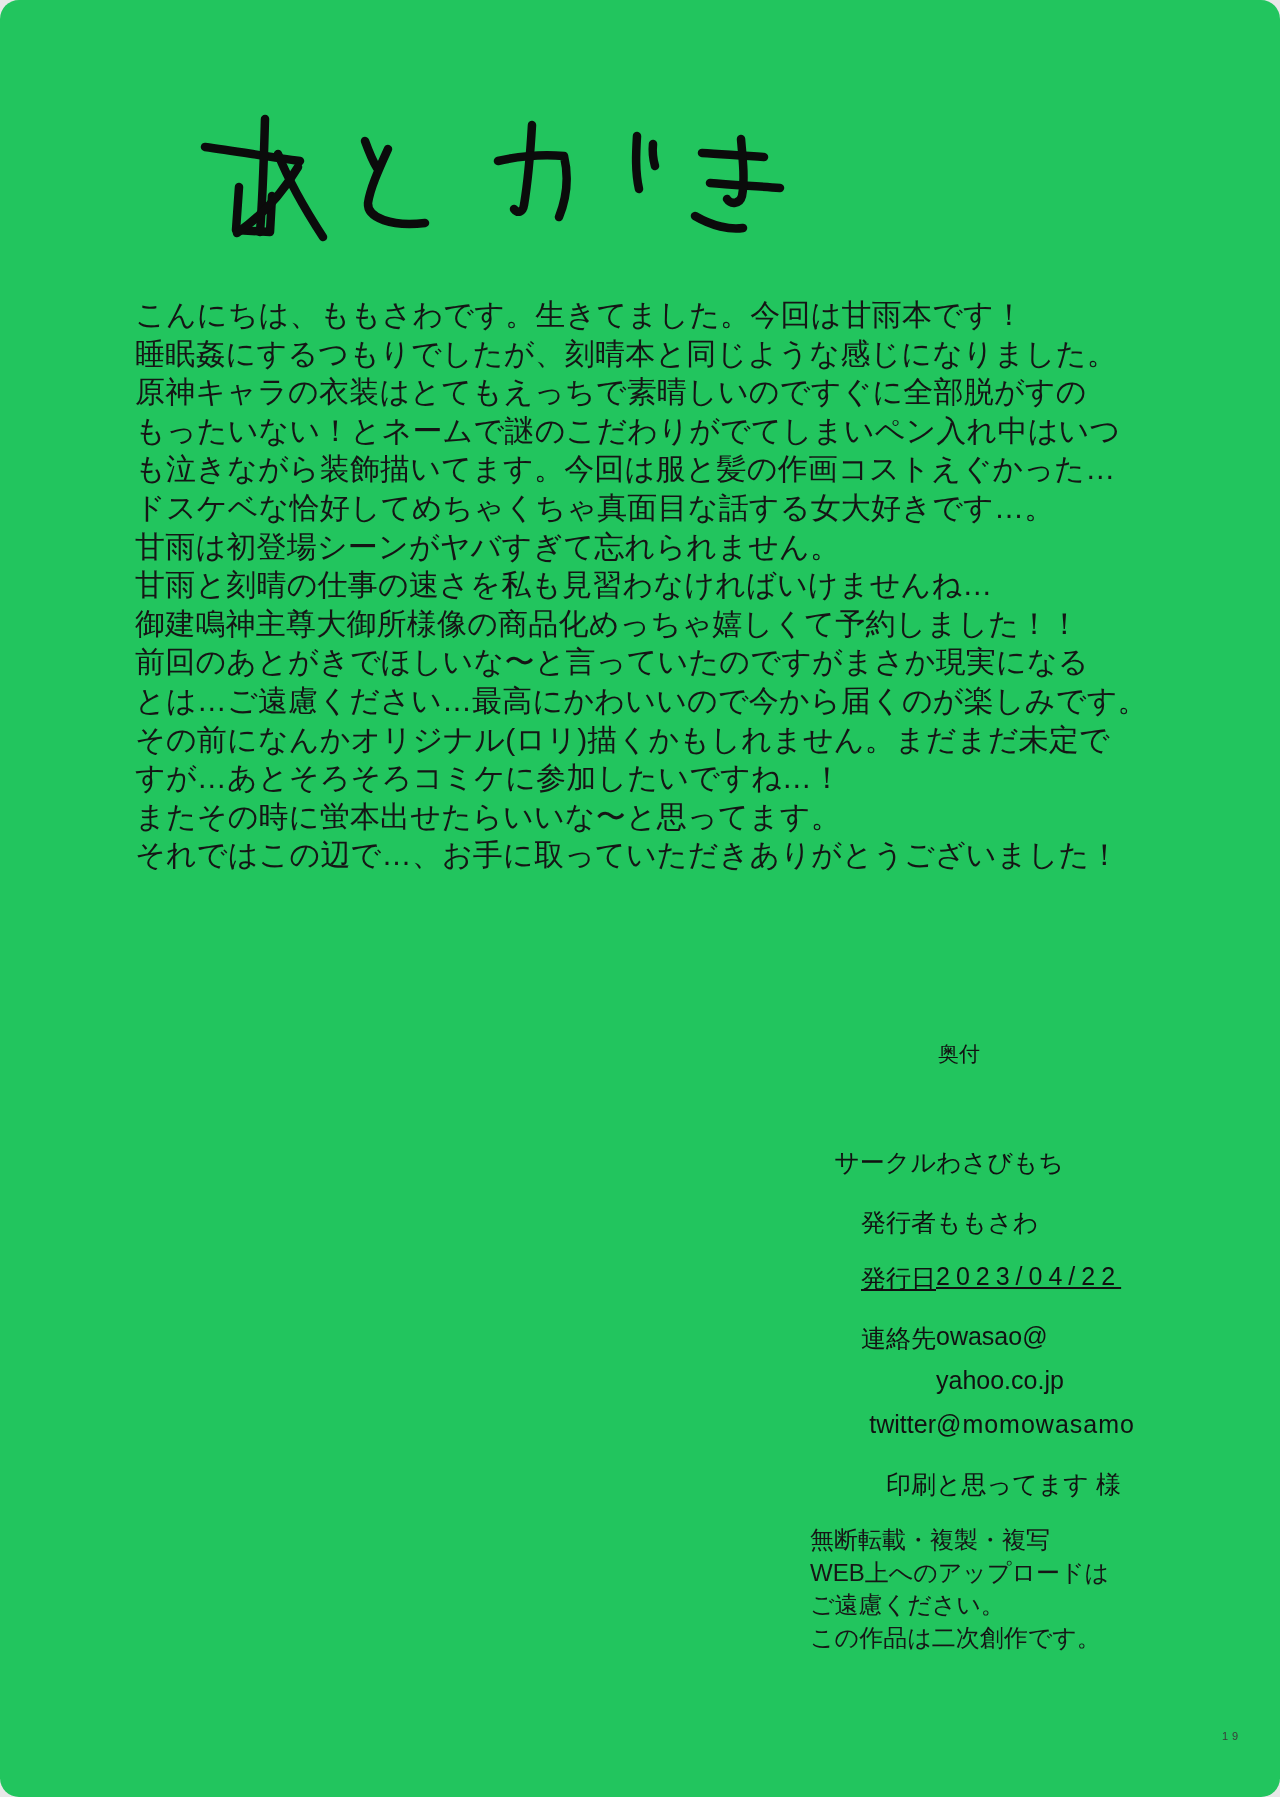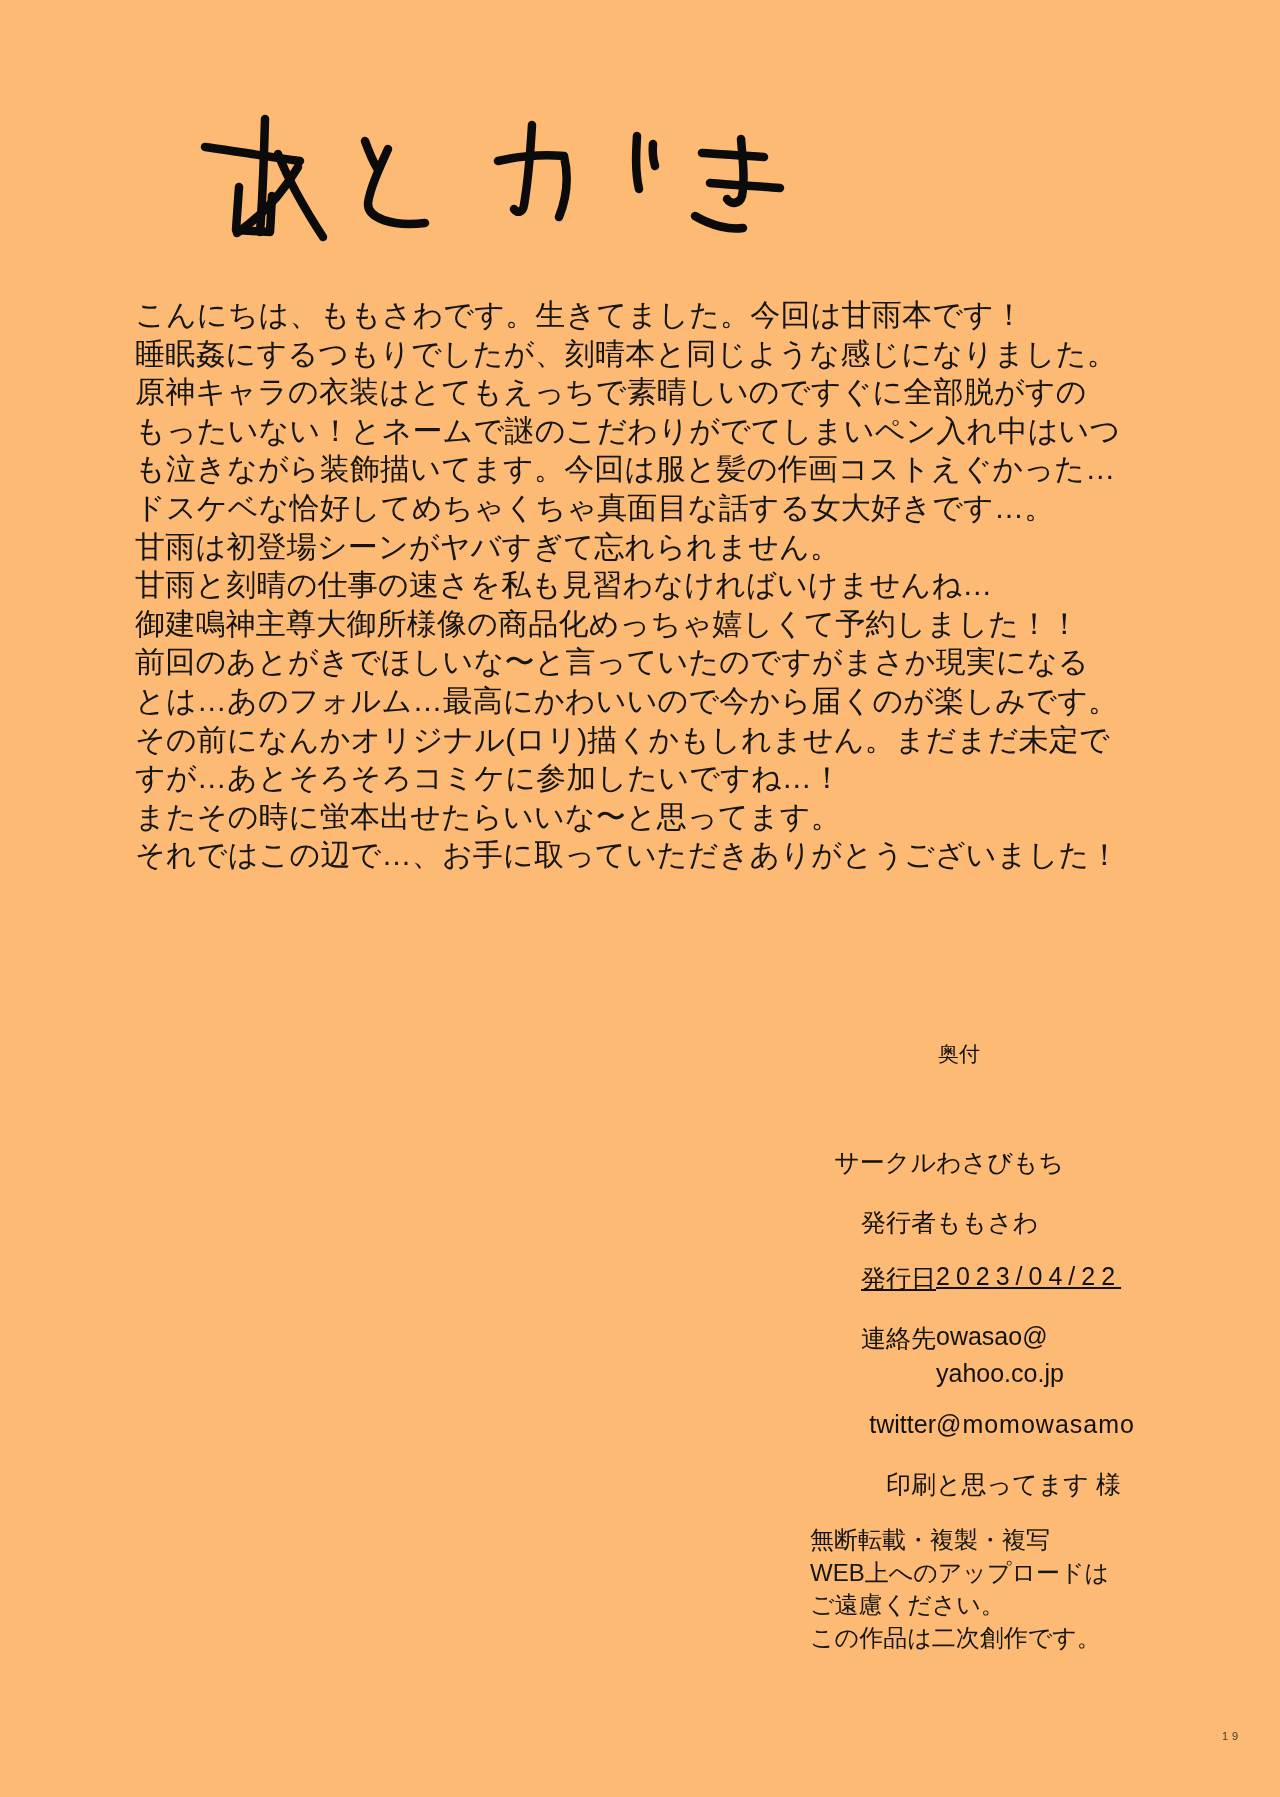--- a/index.html
+++ b/index.html
@@ -1,22 +1,23 @@
 <!DOCTYPE html>
 <html lang="ja"><head>
 <meta charset="utf-8">
 <style>
   html,body{margin:0;padding:0;background:#e8e8e8;}
   .page{
     position:relative;
     width:1280px;height:1797px;
-    background:#fdba74;
+    background:#22c55e;
     font-family:"Liberation Sans","DejaVu Sans",sans-serif;
     color:#111111;
     overflow:hidden;
+    border-radius:19px;
   }
   
   .title-wrap{
     position:absolute;left:180px;top:98px;width:620px;height:152px;
   }
   .title-wrap svg{display:block;width:100%;height:100%;}
   .title-wrap path{
     fill:none;stroke:#0b0b0b;stroke-width:8.5;
     stroke-linecap:round;stroke-linejoin:round;
   }
@@ -32,21 +33,21 @@
   .colophon-heading{
     position:absolute;left:938px;top:1040px;
     font-size:21px;font-weight:400;
   }
   .col-row{
     position:absolute;left:810px;display:flex;align-items:flex-start;
     font-size:25px;font-weight:500;white-space:nowrap;
   }
   .col-row .lbl{width:126px;flex:0 0 126px;text-align:right;}
   .col-row .val{display:block;}
-  .col-row .val-stack{display:flex;flex-direction:column;gap:8px;}
+  .col-row .val-stack{display:flex;flex-direction:column;gap:15px;}
   .row-circle{top:1146px;}
   .row-publisher{top:1206px;}
   .row-date{top:1262px;text-decoration:underline;}
   .row-date .val{letter-spacing:6px;}
   .row-contact{top:1322px;}
   .row-twitter{top:1410px;}
   .row-twitter .val{letter-spacing:1px;}
   .row-print{top:1468px;}
   .notice{
     position:absolute;left:810px;top:1524px;
@@ -92,21 +93,21 @@
     <div class="line">こんにちは、ももさわです。生きてました。今回は甘雨本です！</div>
     <div class="line">睡眠姦にするつもりでしたが、刻晴本と同じような感じになりました。</div>
     <div class="line">原神キャラの衣装はとてもえっちで素晴しいのですぐに全部脱がすの</div>
     <div class="line">もったいない！とネームで謎のこだわりがでてしまいペン入れ中はいつ</div>
     <div class="line">も泣きながら装飾描いてます。今回は服と髪の作画コストえぐかった…</div>
     <div class="line">ドスケベな恰好してめちゃくちゃ真面目な話する女大好きです…。</div>
     <div class="line">甘雨は初登場シーンがヤバすぎて忘れられません。</div>
     <div class="line">甘雨と刻晴の仕事の速さを私も見習わなければいけませんね…</div>
     <div class="line">御建鳴神主尊大御所様像の商品化めっちゃ嬉しくて予約しました！！</div>
     <div class="line">前回のあとがきでほしいな〜と言っていたのですがまさか現実になる</div>
-    <div class="line">とは…あのフォルム…最高にかわいいので今から届くのが楽しみです。</div>
+    <div class="line">とは…ご遠慮ください…最高にかわいいので今から届くのが楽しみです。</div>
     <div class="line">その前になんかオリジナル(ロリ)描くかもしれません。まだまだ未定で</div>
     <div class="line">すが…あとそろそろコミケに参加したいですね…！</div>
     <div class="line">またその時に蛍本出せたらいいな〜と思ってます。</div>
     <div class="line">それではこの辺で…、お手に取っていただきありがとうございました！</div>
   </div>
 
   <div class="colophon-heading">奥付</div>
 
   <div class="col-row row-circle">
     <span class="lbl">サークル</span>

